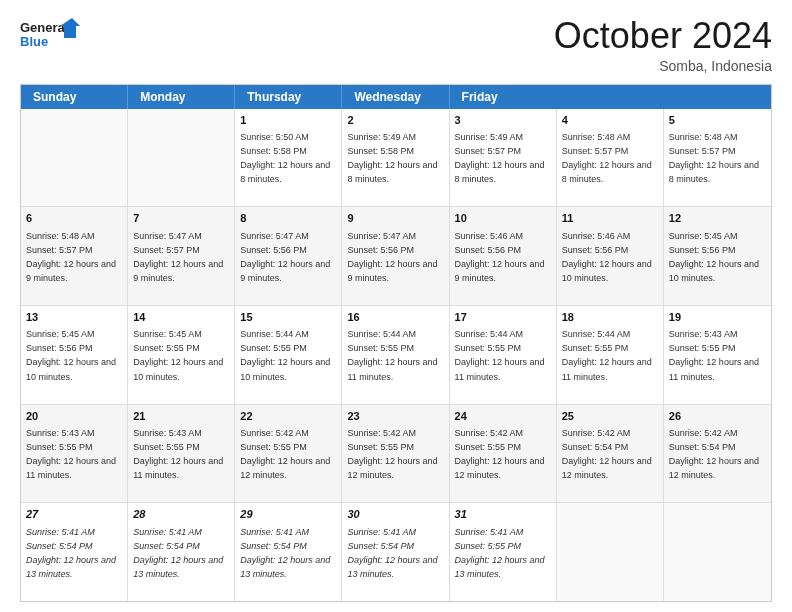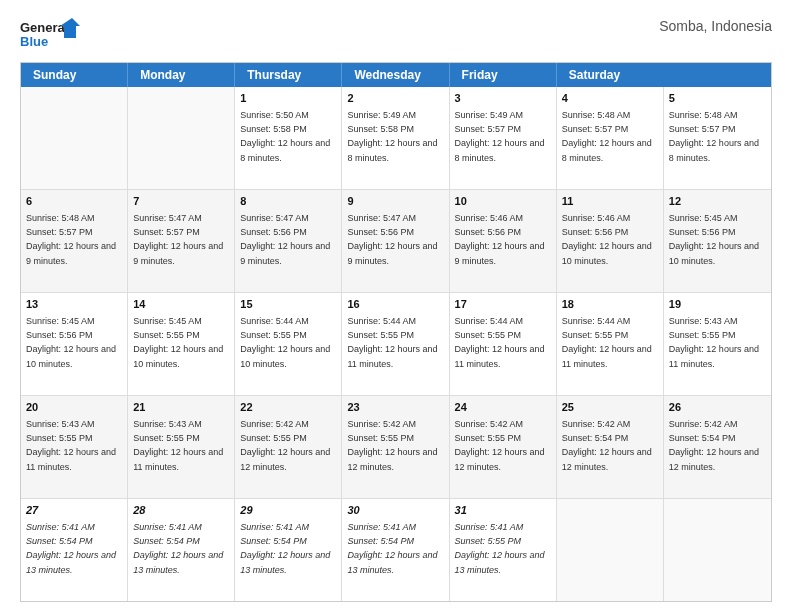--- a/index.html
+++ b/index.html
@@ -119,32 +119,32 @@
 <div class="page">
   <div class="header">
     <div class="logo">
     <svg width="60" height="36" viewBox="0 0 60 36">
       <text x="0" y="16" font-size="13" font-weight="bold" fill="#222" font-family="Arial">General</text>
       <text x="0" y="30" font-size="13" font-weight="bold" fill="#1a73c8" font-family="Arial">Blue</text>
       <polygon points="52,2 60,10 56,10 56,22 44,22 44,10 40,10" fill="#1a73c8"></polygon>
     </svg>
   </div>
     <div class="title-block">
+      <div class="month-title">October 2024</div>
       <div class="location">Somba, Indonesia</div>
     </div>
   </div>
 
   <div class="calendar">
     <div class="cal-header">
       <div class="cal-header-cell">Sunday</div>
       <div class="cal-header-cell">Monday</div>
       <div class="cal-header-cell">Thursday</div>
       <div class="cal-header-cell">Wednesday</div>
       <div class="cal-header-cell">Friday</div>
-      <div class="cal-header-cell">Saturday</div>
     </div>
     <div class="cal-body" id="cal-body">
     <div class="cal-row">
           <div class="cal-cell empty"></div>
           <div class="cal-cell empty"></div>
           <div class="cal-cell"><span class="day-num">1</span><span class="sun-info">Sunrise: 5:50 AM<br>Sunset: 5:58 PM<br>Daylight: 12 hours and 8 minutes.</span></div>
           <div class="cal-cell"><span class="day-num">2</span><span class="sun-info">Sunrise: 5:49 AM<br>Sunset: 5:58 PM<br>Daylight: 12 hours and 8 minutes.</span></div>
           <div class="cal-cell"><span class="day-num">3</span><span class="sun-info">Sunrise: 5:49 AM<br>Sunset: 5:57 PM<br>Daylight: 12 hours and 8 minutes.</span></div>
           <div class="cal-cell"><span class="day-num">4</span><span class="sun-info">Sunrise: 5:48 AM<br>Sunset: 5:57 PM<br>Daylight: 12 hours and 8 minutes.</span></div>
           <div class="cal-cell"><span class="day-num">5</span><span class="sun-info">Sunrise: 5:48 AM<br>Sunset: 5:57 PM<br>Daylight: 12 hours and 8 minutes.</span></div>

